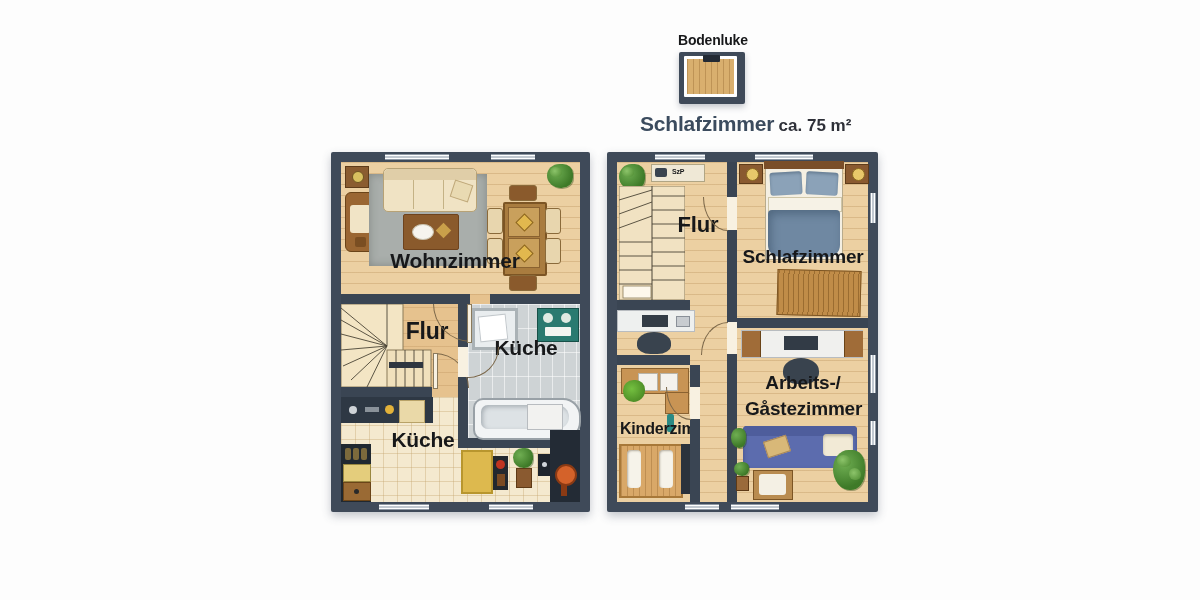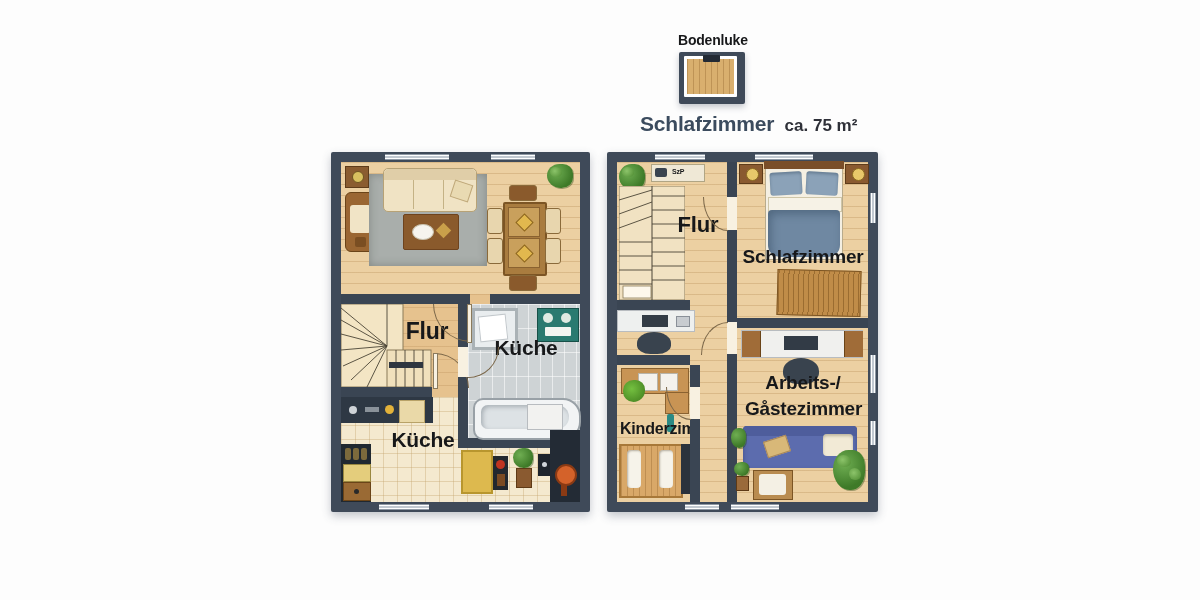--- a/index.html
+++ b/index.html
@@ -33,21 +33,21 @@
 
   <div class="abs lbl" style="left:678px;top:32px;width:66px;text-align:center;font-size:14px;">Bodenluke</div>
   <div class="abs" style="left:679px;top:52px;width:66px;height:52px;background:#3f4a59;border-radius:2px;box-shadow:0 3px 6px rgba(60,70,90,.3);">
     <div class="abs" style="left:5px;top:4px;width:53px;height:41px;background:#fff;border-radius:1px;"></div>
     <div class="abs" style="left:8px;top:7px;width:47px;height:35px;background-color:#d9af6e;background-image:repeating-linear-gradient(to right,rgba(140,95,40,.35) 0 1px,transparent 1px 6px);"></div>
     <div class="abs" style="left:24px;top:3px;width:17px;height:7px;background:#232a34;border-radius:1px;"></div>
   </div>
 
   <div class="abs" style="left:640px;top:112px;">
     <span class="lbl" style="position:static;font-size:21px;color:#3b4b5e;">Schlafzimmer</span>
-    <span class="title-sm" style="margin-left:6px;">ca. 75 m²</span>
+    <span class="title-sm" style="margin-left:0;">ca. 75 m²</span>
   </div>
 
   <div class="plan" style="left:331px;top:152px;width:259px;height:360px;">
 
     <div class="abs wood" style="left:10px;top:10px;width:239px;height:132px;"></div>
     <div class="abs wood2" style="left:10px;top:142px;width:239px;height:103px;"></div>
     <div class="abs tileK" style="left:10px;top:245px;width:239px;height:105px;"></div>
 
     <div class="abs" style="left:14px;top:14px;width:22px;height:20px;background:#8a5c30;border:1px solid #5e3c1a;">
       <div class="abs" style="left:6px;top:4px;width:10px;height:10px;background:#d8c060;border-radius:50%;border:1px solid #6e5420;"></div>
@@ -77,20 +77,21 @@
     </div>
     <div class="chair-c" style="left:178px;top:33px;width:26px;height:14px;background:#8a5a2c;"></div>
     <div class="chair-c" style="left:178px;top:123px;width:26px;height:14px;background:#8a5a2c;"></div>
     <div class="chair-c" style="left:156px;top:56px;width:14px;height:24px;"></div>
     <div class="chair-c" style="left:156px;top:86px;width:14px;height:24px;"></div>
     <div class="chair-c" style="left:214px;top:56px;width:14px;height:24px;"></div>
     <div class="chair-c" style="left:214px;top:86px;width:14px;height:24px;"></div>
     <div class="plant" style="left:216px;top:12px;width:26px;height:24px;">
         <div class="leafdot" style="left:3px;top:3px;width:12px;height:10px;"></div>
       </div>
+    <div class="lbl" style="left:44px;top:97px;width:160px;text-align:center;font-size:21px;">Wohnzimmer</div>
 
     <div class="wall" style="left:10px;top:142px;width:129px;height:10px;"></div>
     <div class="wall" style="left:159px;top:142px;width:90px;height:10px;"></div>
     <div class="wall" style="left:10px;top:235px;width:91px;height:10px;"></div>
     <div class="wall" style="left:127px;top:152px;width:10px;height:134px;"></div>
     <div class="wall" style="left:127px;top:286px;width:122px;height:10px;"></div>
 
     <div class="abs tileB" style="left:137px;top:152px;width:112px;height:134px;"></div>
     <div class="abs" style="left:141px;top:156px;width:40px;height:36px;background:#e9edef;border:3px solid #aab2b6;">
       <div class="abs" style="left:4px;top:4px;width:26px;height:24px;background:#fff;border:1px solid #c2c8cc;transform:rotate(-6deg);"></div>

